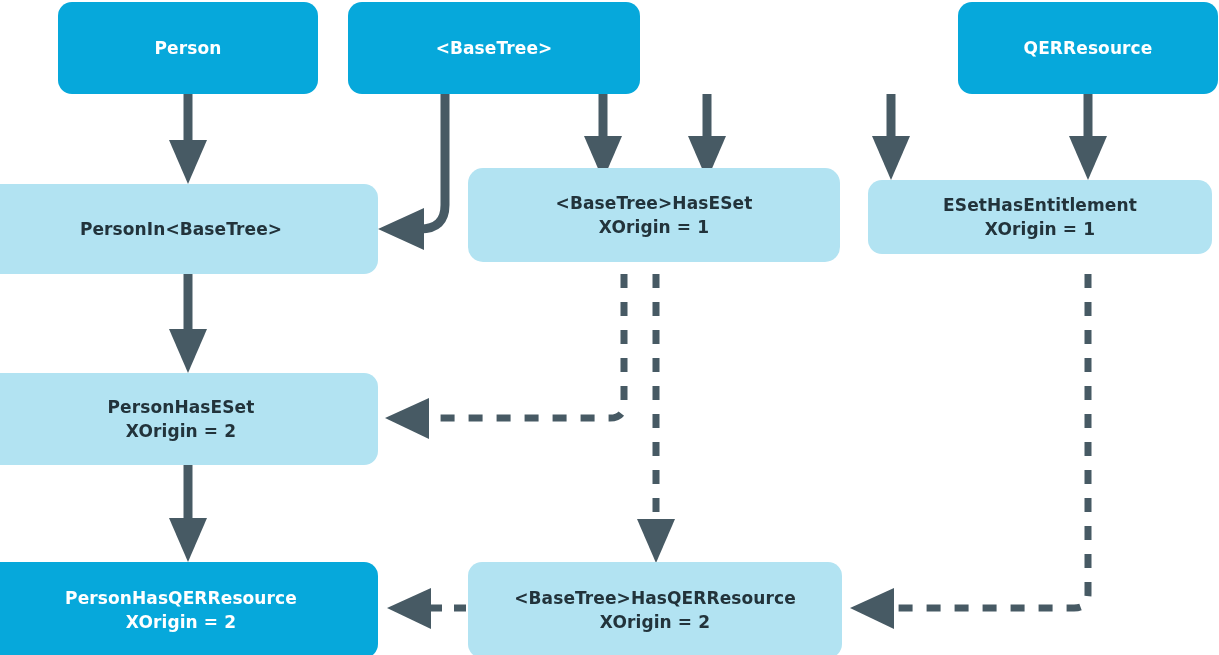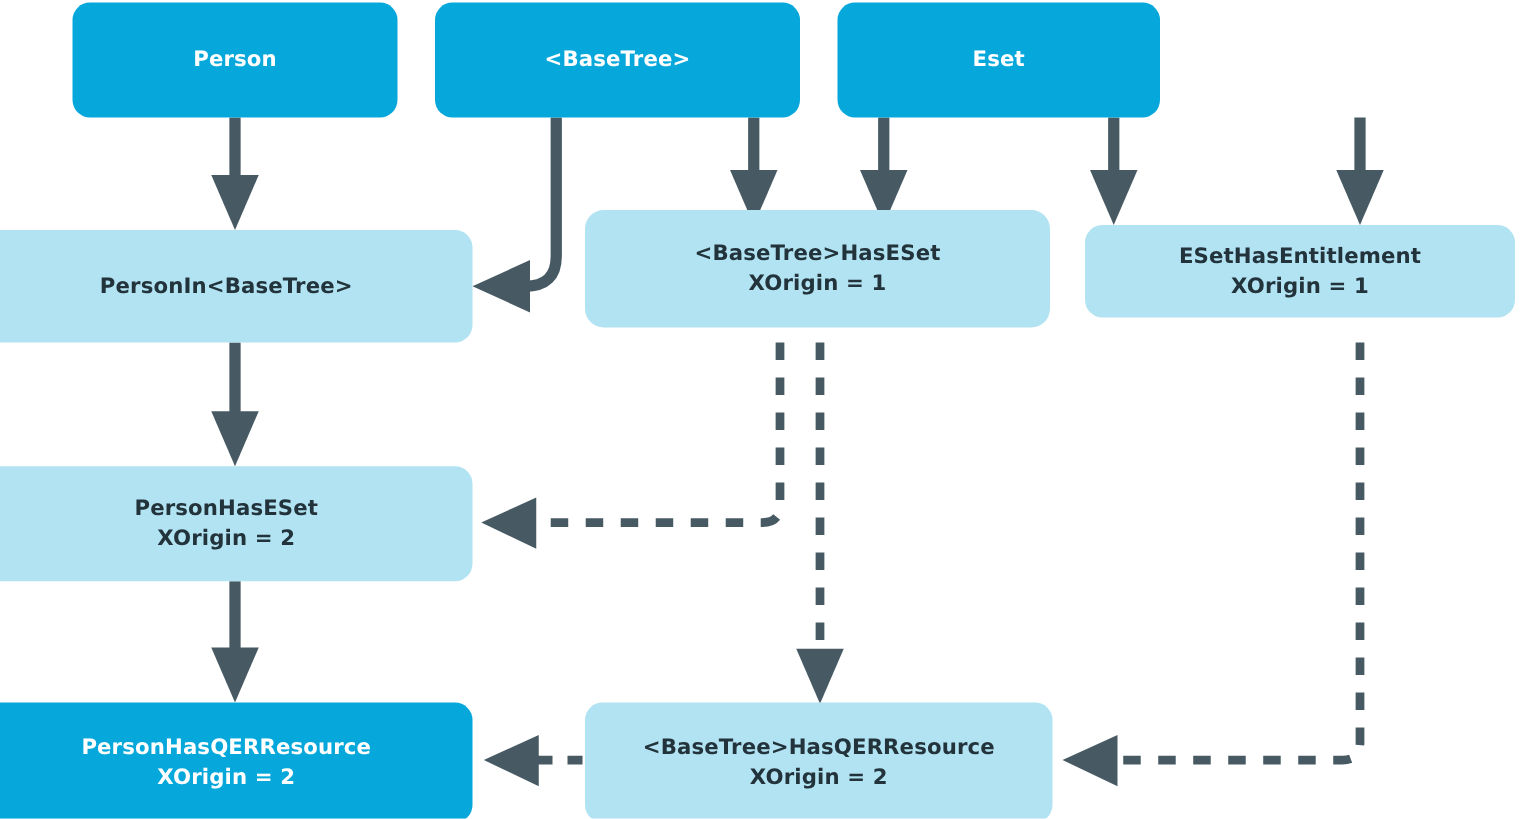--- a/index.html
+++ b/index.html
@@ -120,24 +120,24 @@
   </svg>
 
   <div class="node primary" style="left:58px; top:2px; width:260px; height:92px;">
     <span class="label">Person</span>
   </div>
 
   <div class="node primary" style="left:348px; top:2px; width:292px; height:92px;">
     <span class="label">&lt;BaseTree&gt;</span>
   </div>
 
-  <div class="node primary" style="left:670px; top:2px; width:258px; height:92px;">
-    <span class="label">Eset</span>
+
+  <div class="node primary" style="left:958px; top:2px; width:260px; height:92px;">
+    <span class="label">QERResource</span>
   </div>
-
 
   <div class="node secondary" style="left:-16px; top:184px; width:394px; height:90px;">
     <span class="label">PersonIn&lt;BaseTree&gt;</span>
   </div>
 
   <div class="node secondary" style="left:468px; top:168px; width:372px; height:94px;border-radius:15px;">
     <span class="label">&lt;BaseTree&gt;HasESet
 XOrigin = 1</span>
   </div>
 

